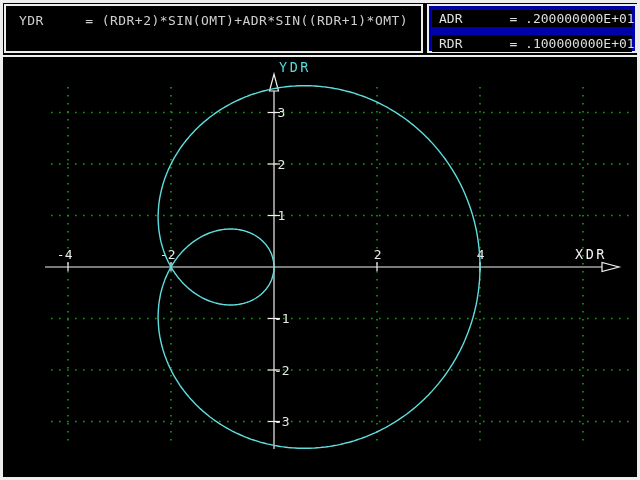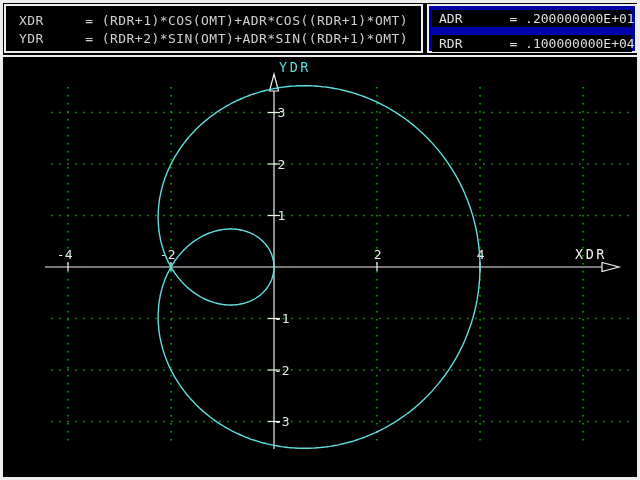--- a/index.html
+++ b/index.html
@@ -31,27 +31,26 @@
     background:#000; border-top:2px solid #EDEDED; box-sizing:content-box;
   }
   svg text{ font-family:"DejaVu Sans Mono","Liberation Mono",monospace; }
 </style>
 </head>
 <body>
 
 <div class="screen">
 
   <div class="formula-box">
-    <div class="formula-row">XDR     = (RDR+1)*COS(OMT)+ADR*COS((RDR+1)*OMT)</div>
     <div class="formula-row">YDR     = (RDR+2)*SIN(OMT)+ADR*SIN((RDR+1)*OMT)</div>
   </div>
 
   <div class="param-box">
     <div class="param-row">ADR      = .200000000E+01</div>
-    <div class="param-row">RDR      = .100000000E+04</div>
+    <div class="param-row">RDR      = .100000000E+01</div>
   </div>
 
   <div class="plot-area">
     <svg id="plot-svg" width="634" height="420" viewBox="0 0 634 420">
         <g stroke="#00AC00" stroke-width="1.6" stroke-dasharray="1.6 6.4">
           <line x1="65" y1="30" x2="65" y2="390"></line>
           <line x1="168" y1="30" x2="168" y2="390"></line>
           <line x1="374" y1="30" x2="374" y2="390"></line>
           <line x1="477" y1="30" x2="477" y2="390"></line>
           <line x1="580" y1="30" x2="580" y2="390"></line>

